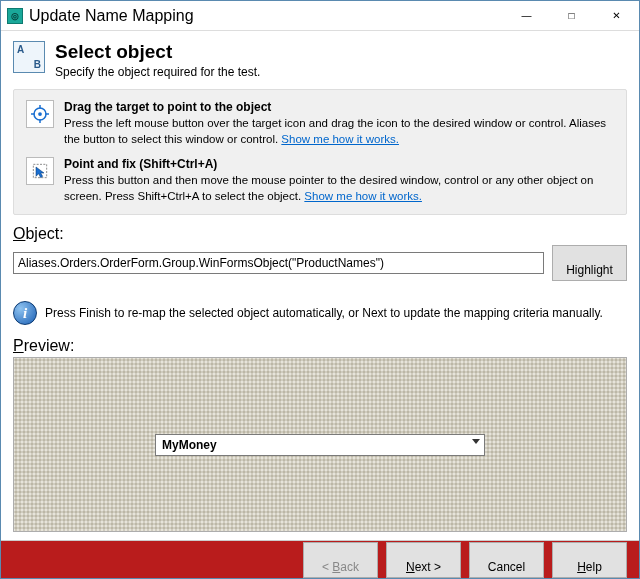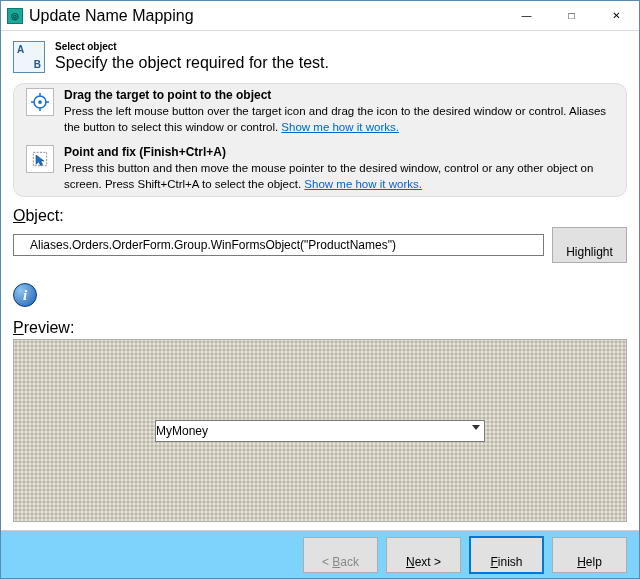--- a/index.html
+++ b/index.html
@@ -55,27 +55,27 @@
   .header-row { display: flex; gap: 10px; margin-bottom: 10px; }
   .header-icon {
     width: 32px; height: 32px;
     border: 1px solid #5a8ab0;
     background: #eef5fb;
     display:flex;align-items:center;justify-content:center;
     font-size:10px;font-weight:bold;color:#2a5a8a;
     flex-shrink:0;
     position:relative;
   }
-  .header-text .h-title { font-size: 10px; font-weight: bold; margin-bottom: 2px; }
-  .header-text .h-sub { font-size: 16px; color:#000;text-align:center; }
+  .header-text .h-title { font-size: 19px; font-weight: bold; margin-bottom: 2px; }
+  .header-text .h-sub { font-size: 12px; color:#000;text-align:center; }
   .panel {
     background: #f0f0f0;
     border: 1px solid #ddd;
-    border-radius: 11px;
-    padding: 4px 12px;
+    border-radius: 2px;
+    padding: 10px 12px;
     margin-bottom: 10px;
   }
   .instr { display: flex; gap: 10px; margin-bottom: 10px; }
   .instr:last-child { margin-bottom: 0; }
   .instr-icon {
     width: 28px; height: 28px;
     border: 1px solid #bbb;
     background: #fff;
     flex-shrink: 0;
     display:flex;align-items:center;justify-content:center;
@@ -83,21 +83,21 @@
   .instr-body { flex:1; }
   .instr-title { font-weight: bold; font-size: 12px; margin-bottom: 2px; }
   .instr-text { font-size: 11.5px; line-height: 1.35; }
   a.link { color: #0066cc; text-decoration: underline; }
   .field-row { display:flex; gap:8px; align-items:center; margin-bottom:10px; }
   .field-label { font-size:16px; display:block; margin-bottom:2px; }
   input.textbox {
     width: 100%;
     height: 22px;
     border: 1px solid #7a7a7a;
-    padding: 2px 16px;
+    padding: 2px 4px;
     font-family: inherit;
     font-size: 12px;
     background:#fff;
   }
   button.win {
     height: 23px;
     min-width: 75px;
     background: #e1e1e1;
     border: 1px solid #adadad;
     font-family: inherit;
@@ -128,33 +128,35 @@
     background-position: 0 0, 2px 2px;
     display:flex;align-items:center;justify-content:center;
     margin-bottom: 8px;
   }
   .combo {
     width: 330px; height: 22px;
     background:#fff;
     border:1px solid #7a7a7a;
     display:flex;align-items:center;
     font-size:12px;
+    padding-left:6px;
     position:relative;
+    font-weight:bold;
   }
   .combo .arrow {
     position:absolute; right:4px; top:4px;
     width:0;height:0;
     border-left:4px solid transparent;
     border-right:4px solid transparent;
     border-top:5px solid #333;
   }
   .footer {
-    height: 48px;
+    height: 38px;
     border-top: 1px solid #ccc;
-    background: #7dd3fc;
+    background: #b91c1c;
     display:flex;
     align-items:center;
     justify-content:flex-end;
     gap:8px;
     padding: 0 12px;
   }
   .mn { text-decoration: underline; }
   .target-svg { width:18px;height:18px; }
   .cursor-svg { width:16px;height:16px; }
 </style>
@@ -207,50 +209,51 @@
         </div>
       </div>
       <div class="instr">
         <div class="instr-icon">
           <svg class="cursor-svg" viewBox="0 0 24 24">
               <rect x="2" y="2" width="20" height="20" fill="none" stroke="#555" stroke-dasharray="3 2"></rect>
               <path d="M6 6 L6 20 L10 16 L13 22 L16 20 L13 15 L18 15 Z" fill="#1a6fd1" stroke="#0b3a72" stroke-width="0.8"></path>
             </svg>
         </div>
         <div class="instr-body">
-          <div class="instr-title">Point and fix (Finish+Ctrl+A)</div>
+          <div class="instr-title">Point and fix (Shift+Ctrl+A)</div>
           <div class="instr-text">
             <span>Press this button and then move the mouse pointer to the desired window, control or any other object on screen. Press Shift+Ctrl+A to select the object. </span><a href="#" class="link">Show me how it works.</a>
           </div>
         </div>
       </div>
     </div>
 
     <div>
       <div class="field-label"><span class="mn">O</span>bject:</div>
       <div class="field-row">
         <input class="textbox" type="text" value="Aliases.Orders.OrderForm.Group.WinFormsObject(&quot;ProductNames&quot;)" style="">
         <button class="win">Highlight</button>
       </div>
     </div>
 
     <div class="info-row">
       <div class="info-icon">i</div>
+      <div>Press Finish to re-map the selected object automatically, or Next to update the mapping criteria manually.</div>
     </div>
 
     <div class="field-label"><span class="mn">P</span>review:</div>
     <div class="preview-box">
       <div class="combo">
         <span>MyMoney</span>
         <span class="arrow"></span>
       </div>
     </div>
 
   </div>
 
   <div class="footer">
     <button class="win" disabled="">&lt; <span class="mn">B</span>ack</button>
     <button class="win"><span class="mn">N</span>ext &gt;</button>
-    <button class="win default"><span class="mn">F</span>inish</button>
+    <button class="win">Cancel</button>
     <button class="win"><span class="mn">H</span>elp</button>
   </div>
 
 </div>
 
 </body></html>

